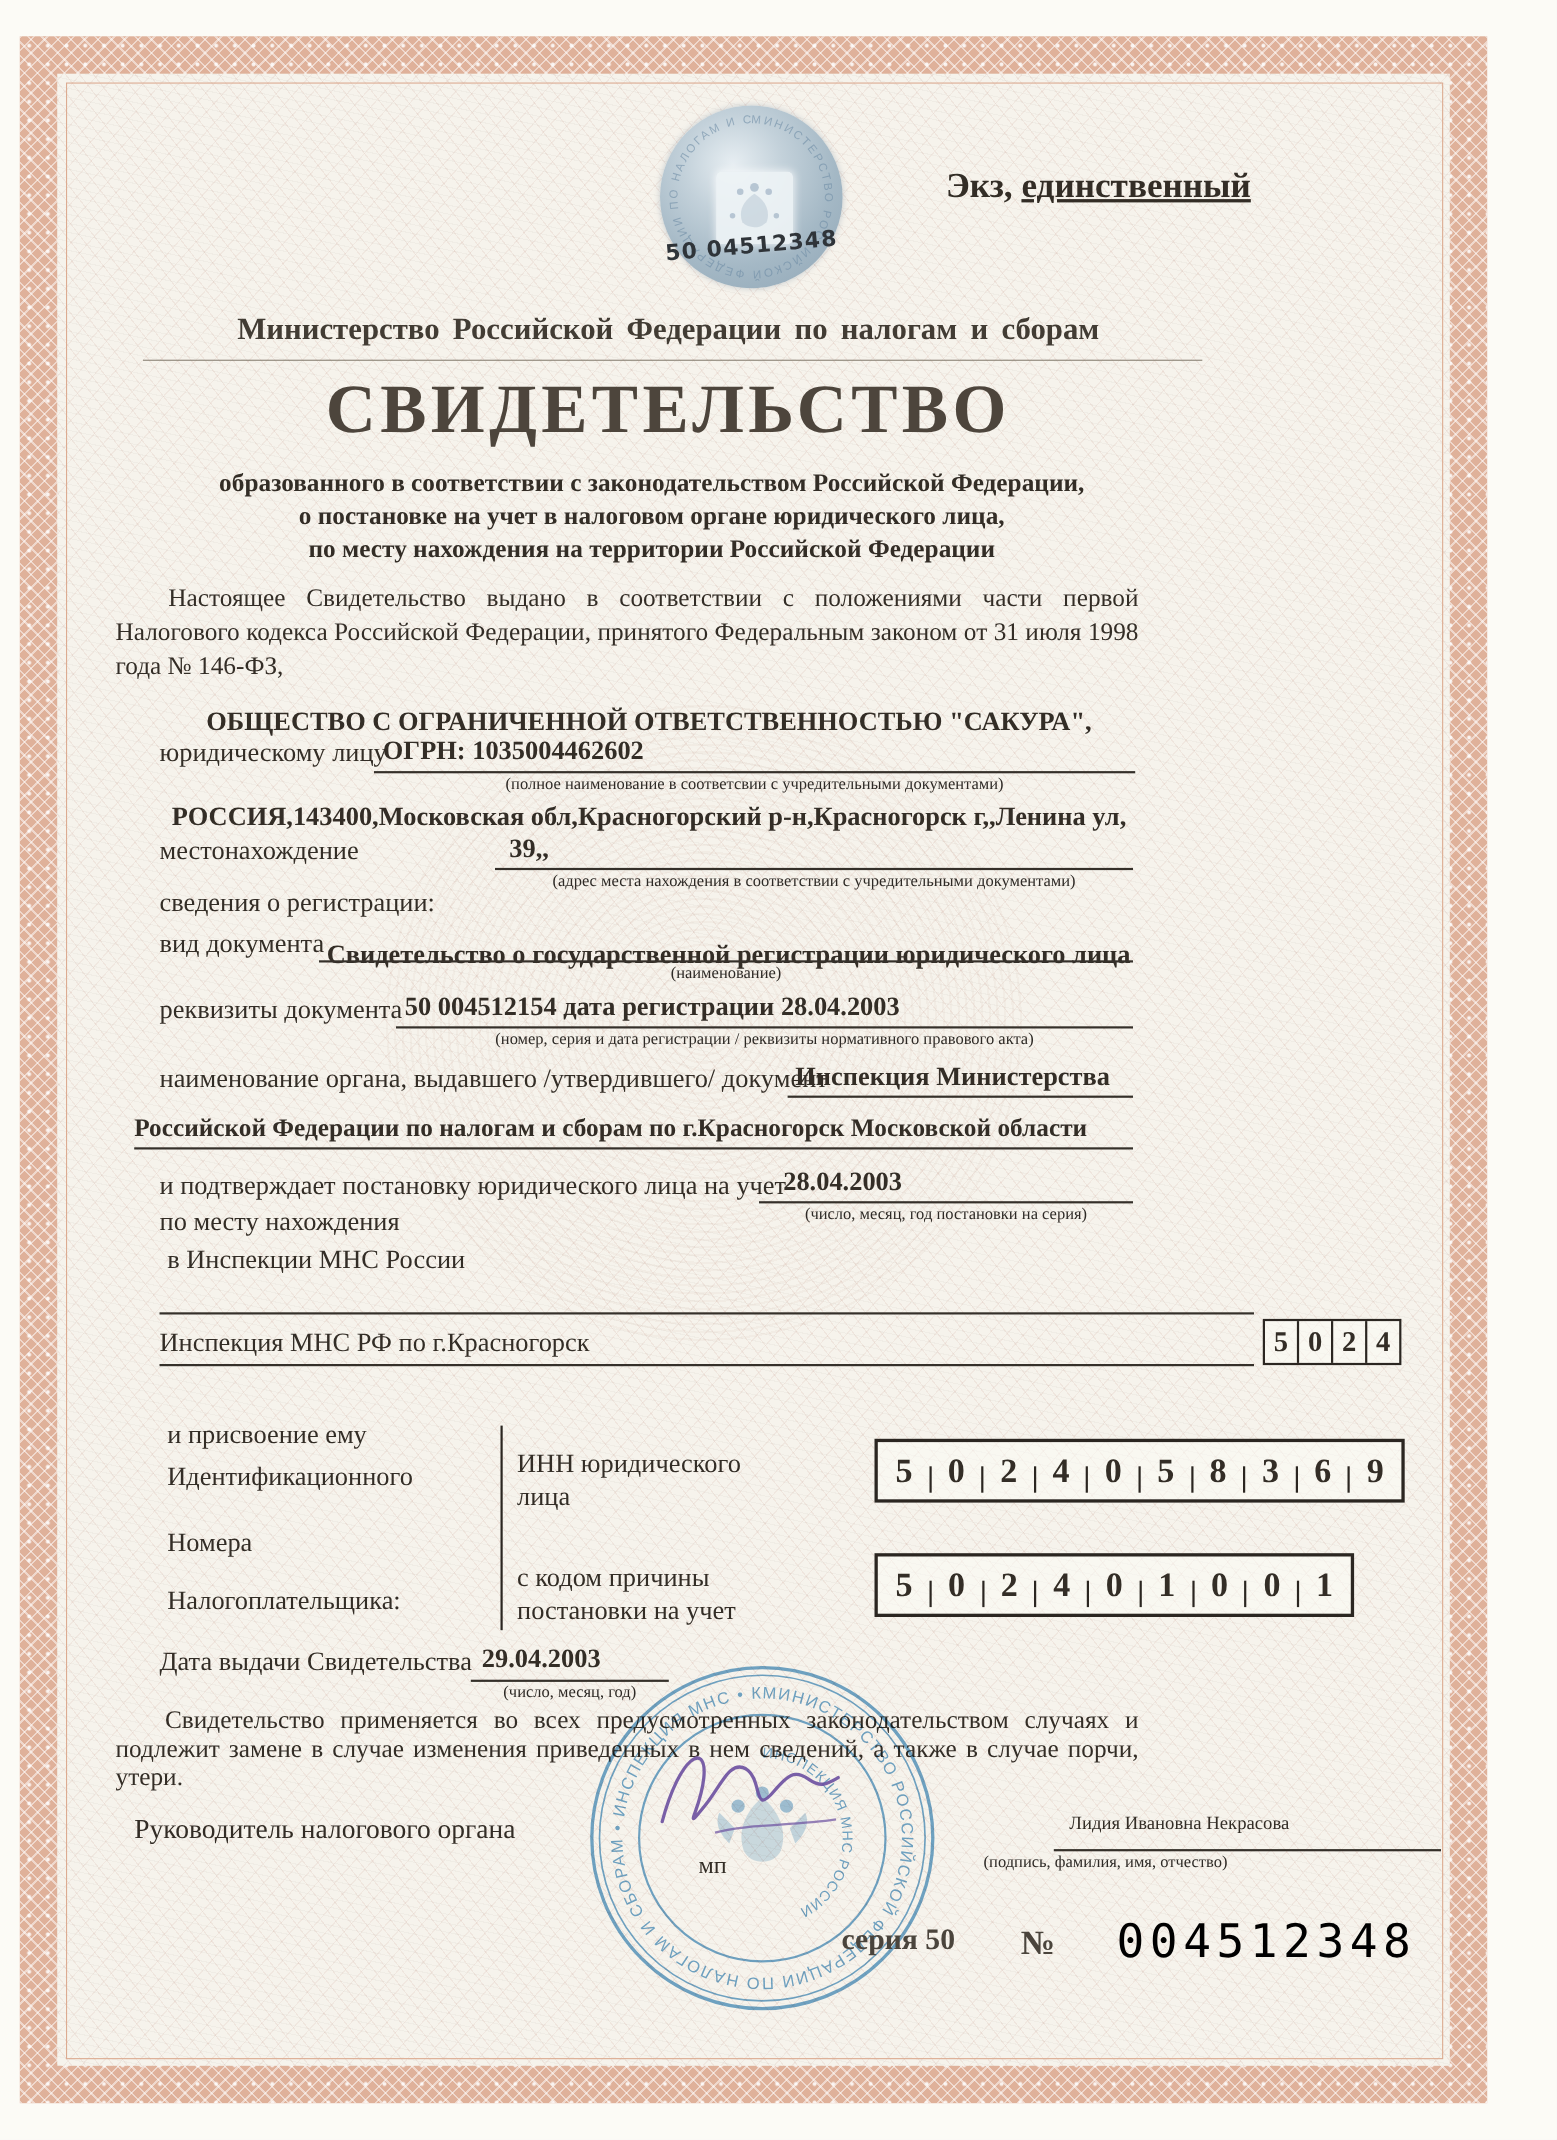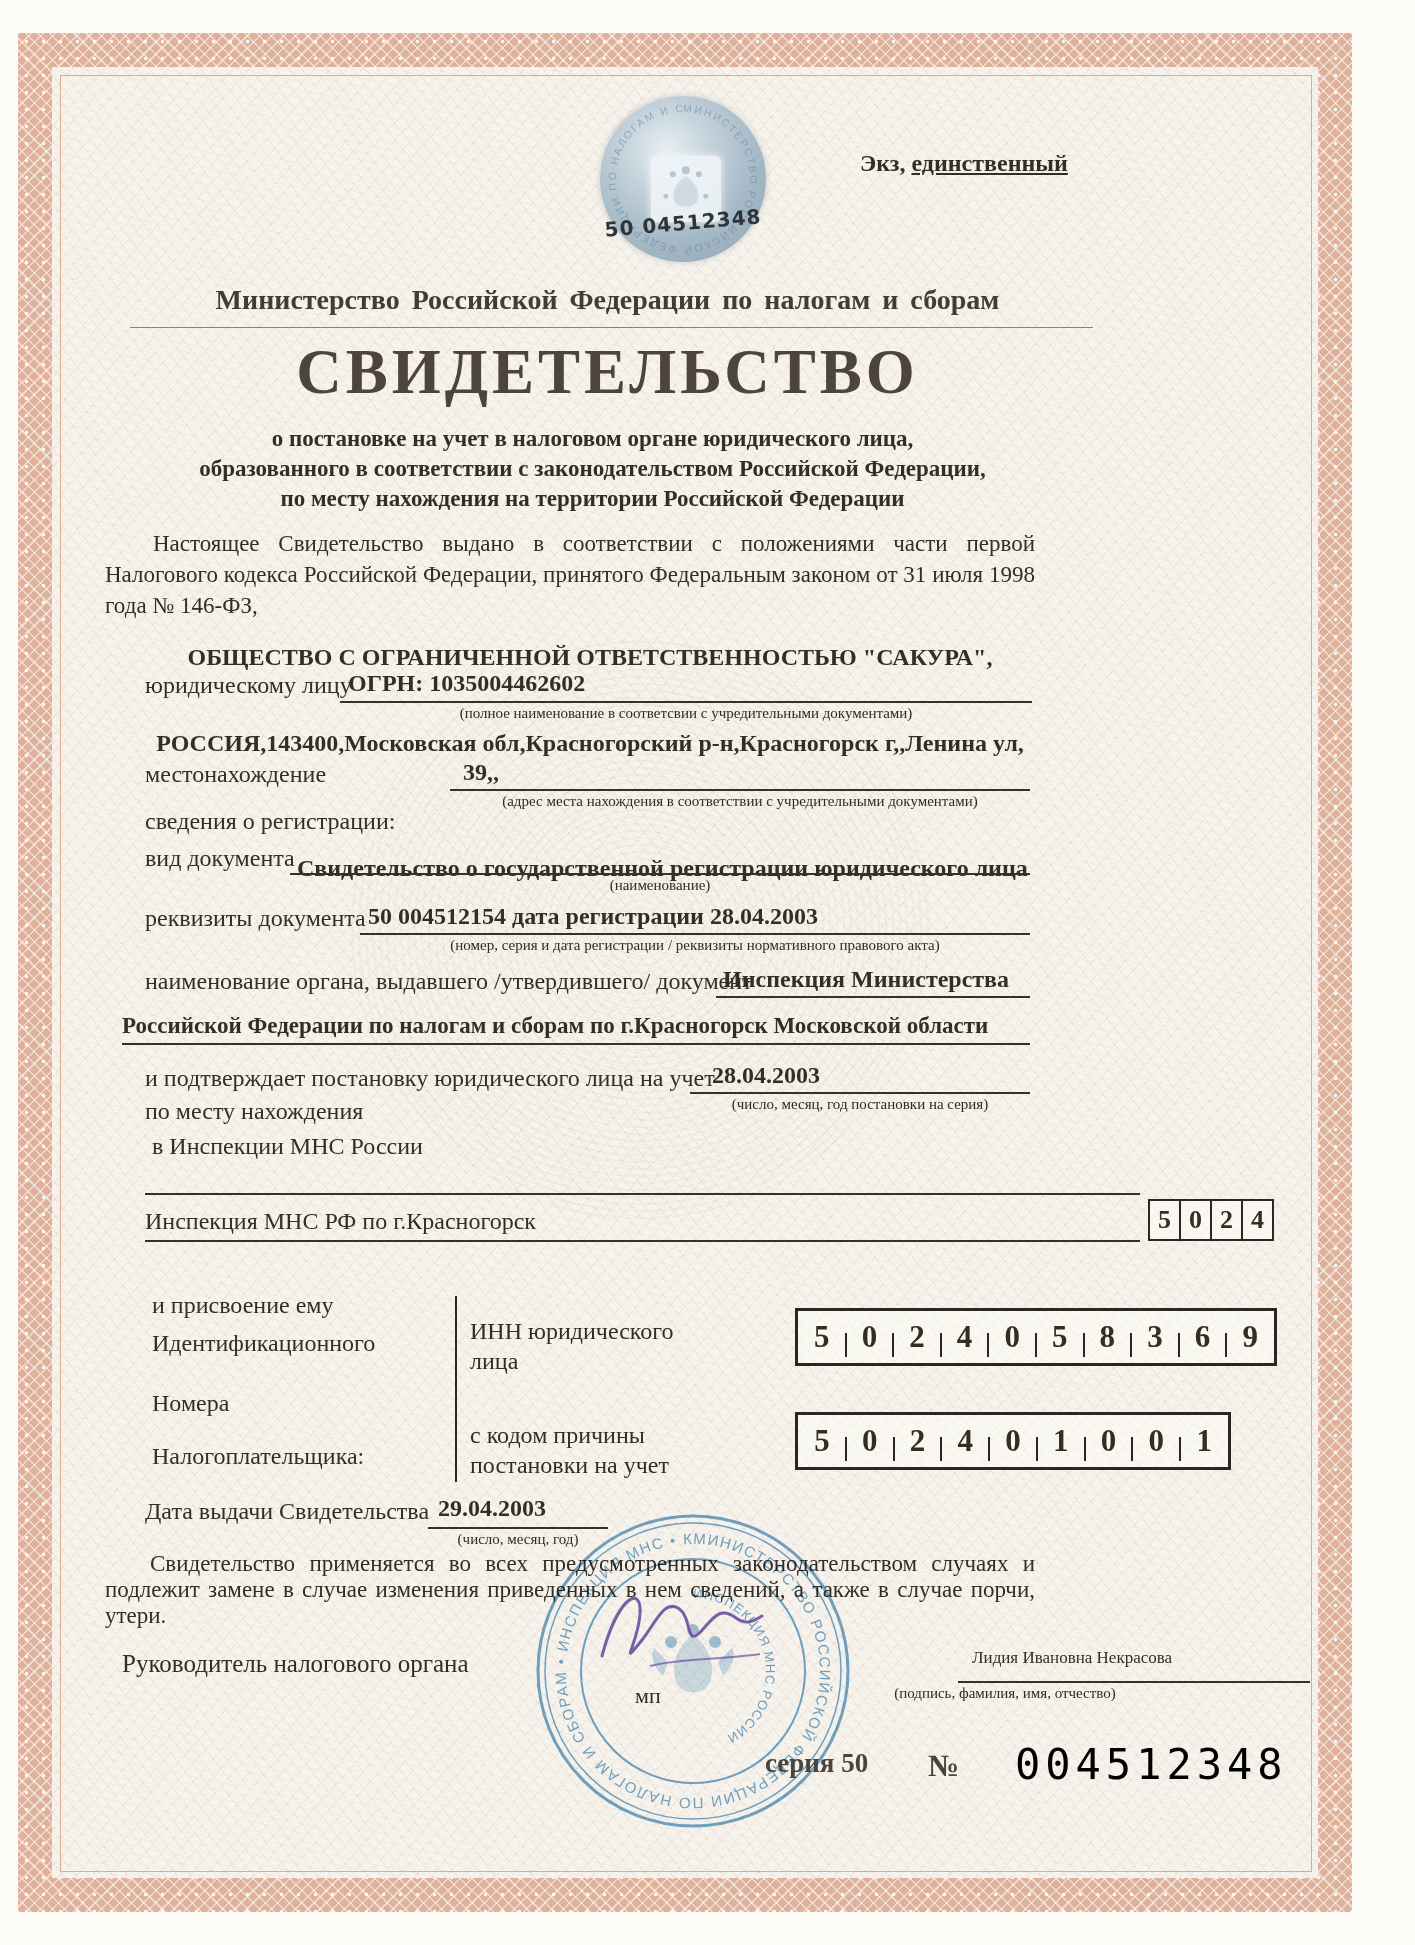--- a/index.html
+++ b/index.html
@@ -86,33 +86,33 @@
             <circle cx="48" cy="18" r="3"></circle>
           <path d="M35,20 C25,26 20,36 24,46 C30,52 40,52 46,46 C50,36 45,26 35,20 Z" opacity=".5"></path>
           <circle cx="15" cy="40" r="2.5"></circle>
             <circle cx="55" cy="40" r="2.5"></circle>
         </g>
       </svg>
     </div>
     <div class="holo-num">50 04512348</div>
   </div>
 
-  <div class="abs" style="left:860px;top:150px;font-size:24px;font-weight:bold;">
+  <div class="abs" style="left:860px;top:150px;font-size:32px;font-weight:bold;">
     <span>Экз,</span>
     <span style="text-decoration:underline;">единственный</span>
   </div>
 
   <div class="abs ctr" style="left:125px;top:284px;width:965px;font-size:28px;font-weight:bold;word-spacing:5px;color:#423c34;">Министерство Российской Федерации по налогам и сборам</div>
   <div class="uline thin" style="left:130px;top:327px;width:963px;"></div>
 
   <div class="abs ctr" style="left:125px;top:336px;width:965px;font-size:63px;font-weight:bold;letter-spacing:4px;color:#4d453c;">СВИДЕТЕЛЬСТВО</div>
 
   <div class="abs ctr" style="left:110px;top:424px;width:965px;font-size:23px;font-weight:bold;line-height:30px;white-space:normal;">
+    <div>образованного в соответствии с законодательством Российской Федерации,</div>
     <div>о постановке на учет в налоговом органе юридического лица,</div>
-    <div>образованного в соответствии с законодательством Российской Федерации,</div>
     <div>по месту нахождения на территории Российской Федерации</div>
   </div>
 
   <div class="para" style="left:105px;top:528px;width:930px;">Настоящее Свидетельство выдано в соответствии с положениями части первой Налогового кодекса Российской Федерации, принятого Федеральным законом от 31 июля 1998 года № 146-ФЗ,</div>
 
   <div class="abs val ctr" style="left:150px;top:644px;width:880px;">ОБЩЕСТВО С ОГРАНИЧЕННОЙ ОТВЕТСТВЕННОСТЬЮ "САКУРА",</div>
   <div class="abs lbl" style="left:145px;top:672px;">юридическому лицу</div>
   <div class="abs val" style="left:348px;top:670px;">ОГРН: 1035004462602</div>
   <div class="uline" style="left:340px;top:701px;width:692px;"></div>
   <div class="abs cap" style="left:340px;top:705px;width:692px;">(полное наименование в соответсвии с учредительными документами)</div>

